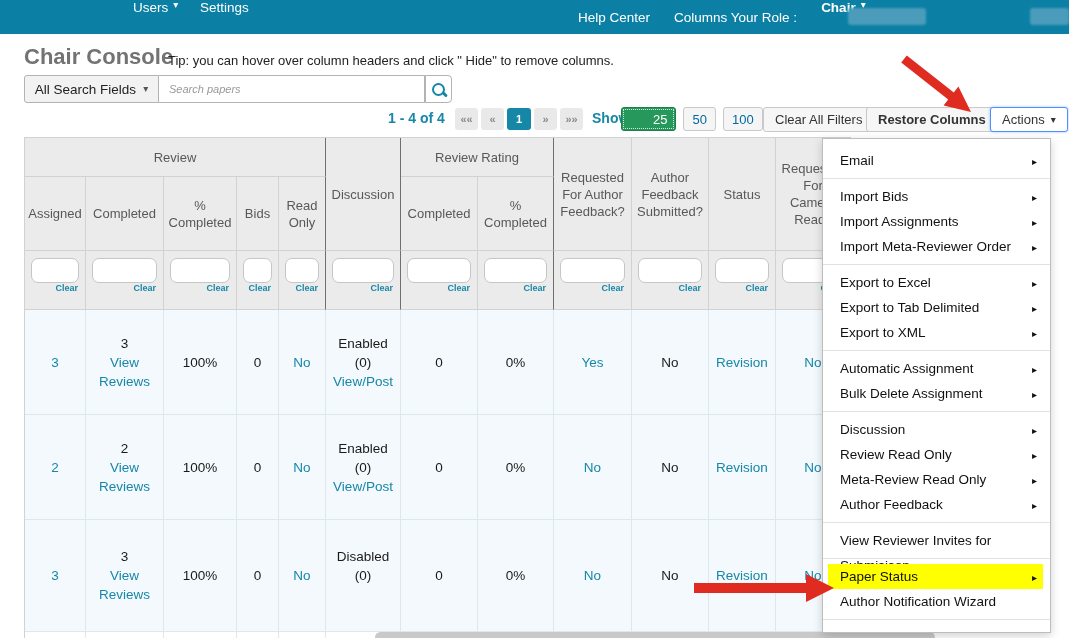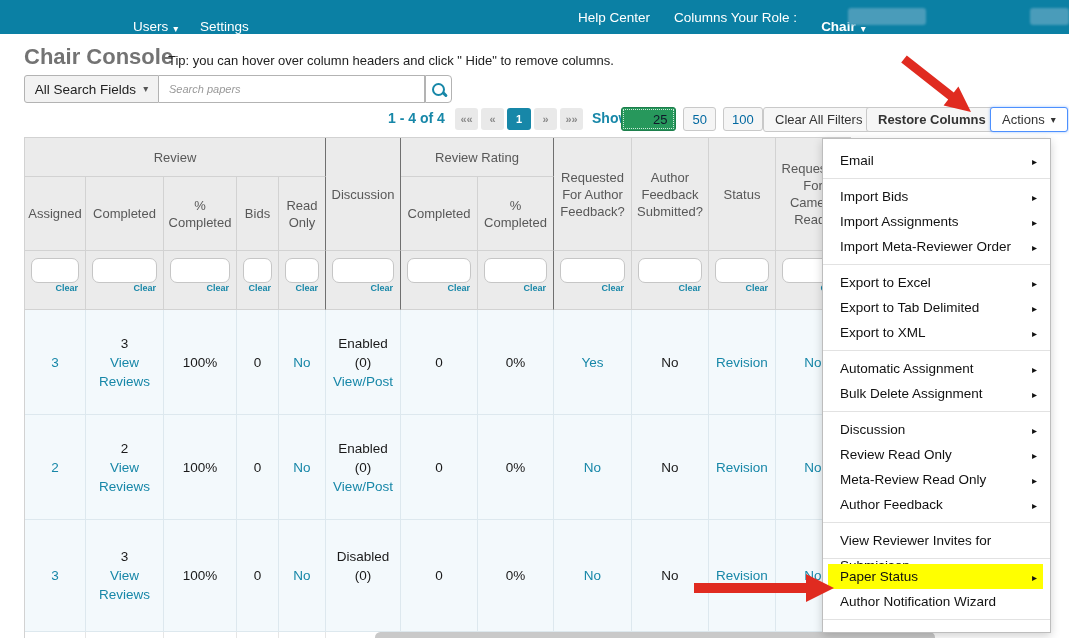--- a/index.html
+++ b/index.html
@@ -3,21 +3,21 @@
 <meta charset="utf-8">
 <style>
   html,body{margin:0;padding:0;background:#fff;}
   .page{position:relative;width:1069px;height:638px;background:#fff;overflow:hidden;
         font-family:"Liberation Sans",sans-serif;-webkit-font-smoothing:antialiased;}
 
   
   .navbar{position:absolute;top:0;left:0;width:1069px;height:34px;background:#0b80a4;}
   .tab-sub{position:absolute;left:22px;top:2px;width:98px;height:32px;background:#fff;color:#1a1a1a;
            font-size:13.5px;display:flex;align-items:center;justify-content:center;cursor:pointer;}
-  .navitem{position:absolute;top:0;height:34px;display:flex;align-items:flex-end;gap:5px;
+  .navitem{position:absolute;top:0;height:34px;display:flex;align-items:flex-start;gap:5px;
            color:#fff;font-size:13.5px;cursor:pointer;}
   .nv-users{left:133px;} .nv-settings{left:200px;}
   .nav-right{position:absolute;left:578px;top:0;height:34px;display:flex;align-items:center;gap:24px;
              color:#fff;font-size:13.5px;}
   .role-b{font-weight:bold;}
   .caret{font-size:10px;line-height:1;}
   .redact{position:absolute;top:8px;height:17px;background:#4a9cba;border-radius:3px;filter:blur(1.2px);}
   .rd1{left:848px;width:78px;} .rd2{left:1030px;width:39px;}
 
   
@@ -42,21 +42,21 @@
   
   .range{position:absolute;left:388px;top:110px;font-size:14px;font-weight:bold;color:#1787a8;}
   .pager{position:absolute;left:455px;top:108px;display:flex;gap:3px;}
   .pbtn{min-width:15px;height:22px;background:#e9e9e9;color:#8a8a8a;font-size:11px;font-weight:bold;
         border-radius:3px;display:flex;align-items:center;justify-content:center;padding:0 4px;cursor:pointer;}
   .pbtn.active{background:#1787a8;color:#fff;min-width:16px;}
   .show{position:absolute;left:592px;top:110px;font-size:14px;font-weight:bold;color:#1787a8;}
   .sizes{position:absolute;left:621px;top:107px;display:flex;gap:7px;}
   .szbtn{height:24px;padding:0 8px;border:1px solid #c9c9c9;background:#f5f5f5;border-radius:3px;
          font-size:13px;color:#0369a1;display:flex;align-items:center;cursor:pointer;box-sizing:border-box;}
-  .szbtn.active{background:#27985c;border-color:#1d7f4c;color:#0f172a;outline:1px dotted #cfe9da;outline-offset:-3px;padding-left:31px;}
+  .szbtn.active{background:#27985c;border-color:#1d7f4c;color:#ffffff;outline:1px dotted #cfe9da;outline-offset:-3px;padding-left:31px;}
   .tbtn{position:absolute;top:107px;height:25px;padding:0 11px;border:1px solid #c9c9c9;background:#f6f6f6;
         border-radius:3px;font-size:13px;color:#333;display:flex;align-items:center;gap:6px;cursor:pointer;
         box-sizing:border-box;}
   .btn-clearall{left:763px;}
   .btn-restore{left:866px;font-weight:bold;}
   .btn-actions{left:990px;background:#fff;border:1px solid #4d90fe;box-shadow:0 0 3px rgba(77,144,254,.55);z-index:5;}
 
   
   .grid{position:absolute;left:24px;top:137px;border-collapse:separate;border-spacing:0;table-layout:fixed;
         border-top:1px solid #d2d2d2;border-left:1px solid #d2d2d2;z-index:1;}

